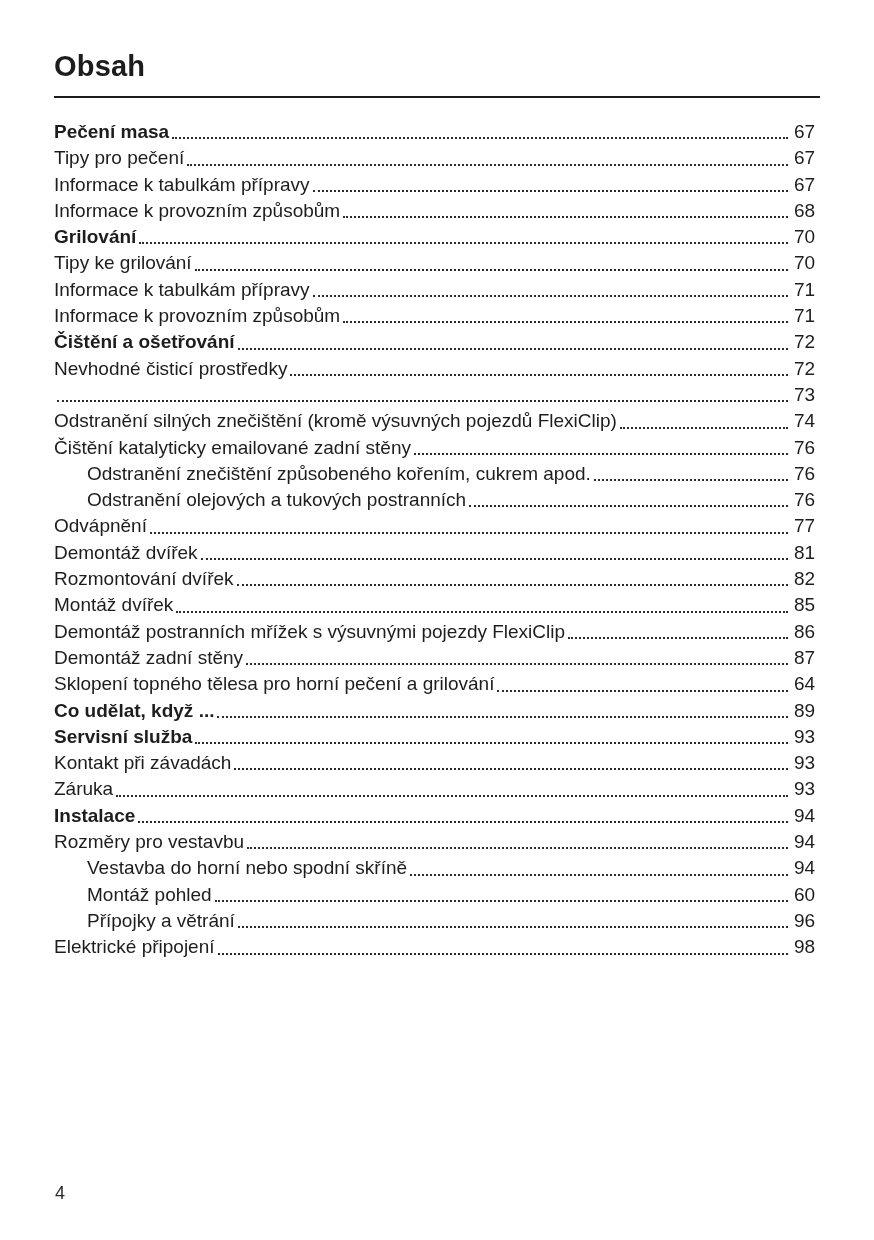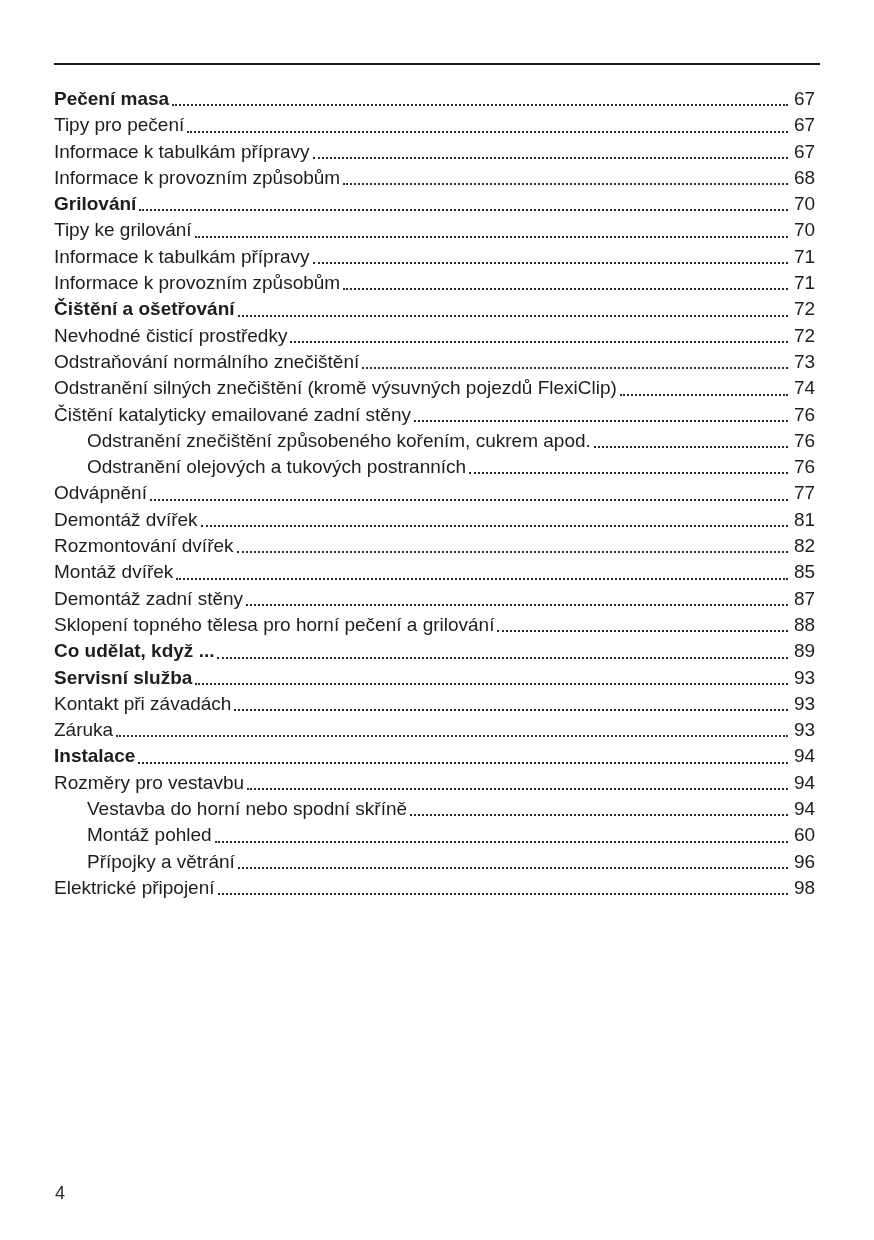--- a/index.html
+++ b/index.html
@@ -68,20 +68,21 @@
     top: 1183px;
     font-size: 18px;
     color: #2a2a2a;
   }
 </style>
 </head>
 <body>
 
 <div class="page">
   <div class="content">
+    <h1 class="doc-title">Obsah</h1>
     <hr class="title-rule">
     <div class="toc" id="toc">
         <div class="toc-group">
           <div class="toc-row bold">
     <span class="toc-label">Pečení masa</span>
     <span class="toc-leader"></span>
     <span class="toc-page">67</span>
   </div>
           <div class="toc-row">
     <span class="toc-label">Tipy pro pečení</span>
@@ -126,21 +127,20 @@
     <span class="toc-label">Čištění a ošetřování</span>
     <span class="toc-leader"></span>
     <span class="toc-page">72</span>
   </div>
           <div class="toc-row">
     <span class="toc-label">Nevhodné čisticí prostředky</span>
     <span class="toc-leader"></span>
     <span class="toc-page">72</span>
   </div>
           <div class="toc-row">
-    <span class="toc-label">Odstraňování normálního znečištění</span>
     <span class="toc-leader"></span>
     <span class="toc-page">73</span>
   </div>
           <div class="toc-row">
     <span class="toc-label">Odstranění silných znečištění (kromě výsuvných pojezdů FlexiClip)</span>
     <span class="toc-leader"></span>
     <span class="toc-page">74</span>
   </div>
           <div class="toc-row">
     <span class="toc-label">Čištění katalyticky emailované zadní stěny</span>
@@ -171,28 +171,33 @@
     <span class="toc-label">Rozmontování dvířek</span>
     <span class="toc-leader"></span>
     <span class="toc-page">82</span>
   </div>
           <div class="toc-row">
     <span class="toc-label">Montáž dvířek</span>
     <span class="toc-leader"></span>
     <span class="toc-page">85</span>
   </div>
           <div class="toc-row">
+    <span class="toc-label">Demontáž postranních mřížek s výsuvnými pojezdy FlexiClip</span>
+    <span class="toc-leader"></span>
+    <span class="toc-page">86</span>
+  </div>
+          <div class="toc-row">
     <span class="toc-label">Demontáž zadní stěny</span>
     <span class="toc-leader"></span>
     <span class="toc-page">87</span>
   </div>
           <div class="toc-row">
     <span class="toc-label">Sklopení topného tělesa pro horní pečení a grilování</span>
     <span class="toc-leader"></span>
-    <span class="toc-page">88</span>
+    <span class="toc-page">64</span>
   </div>
         </div>
         <div class="toc-group">
           <div class="toc-row bold">
     <span class="toc-label">Co udělat, když ...</span>
     <span class="toc-leader"></span>
     <span class="toc-page">89</span>
   </div>
         </div>
         <div class="toc-group">

